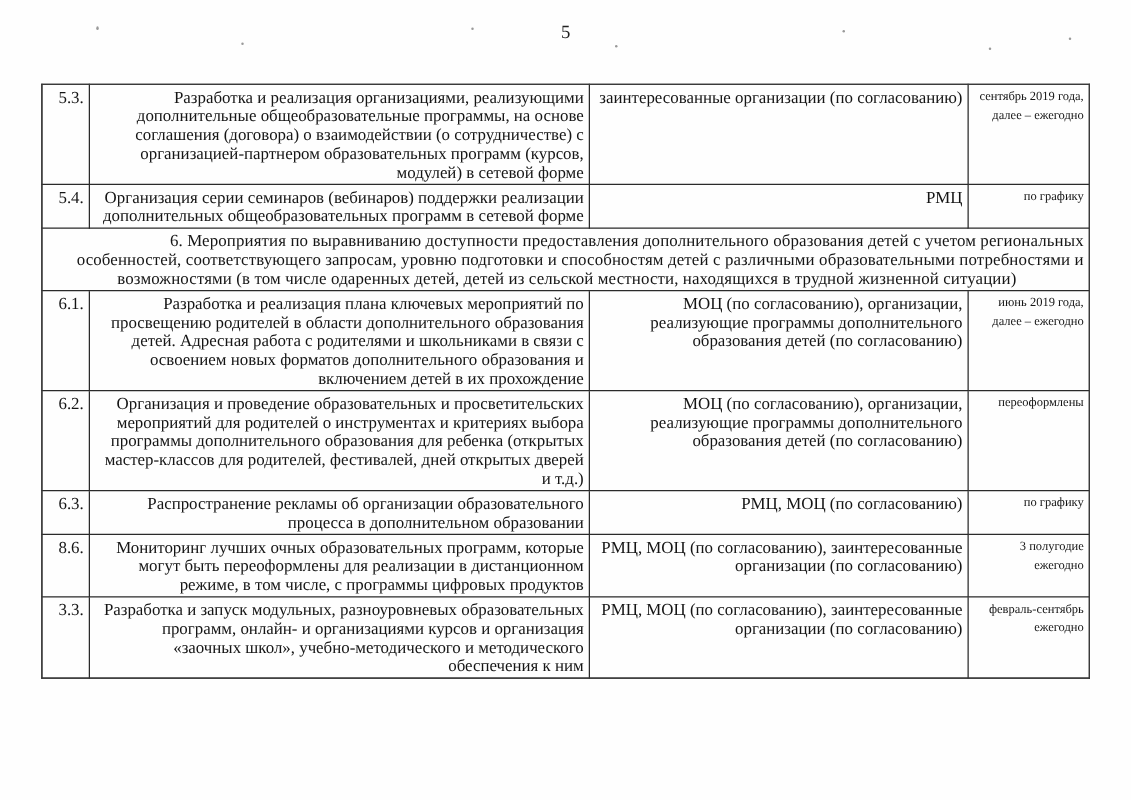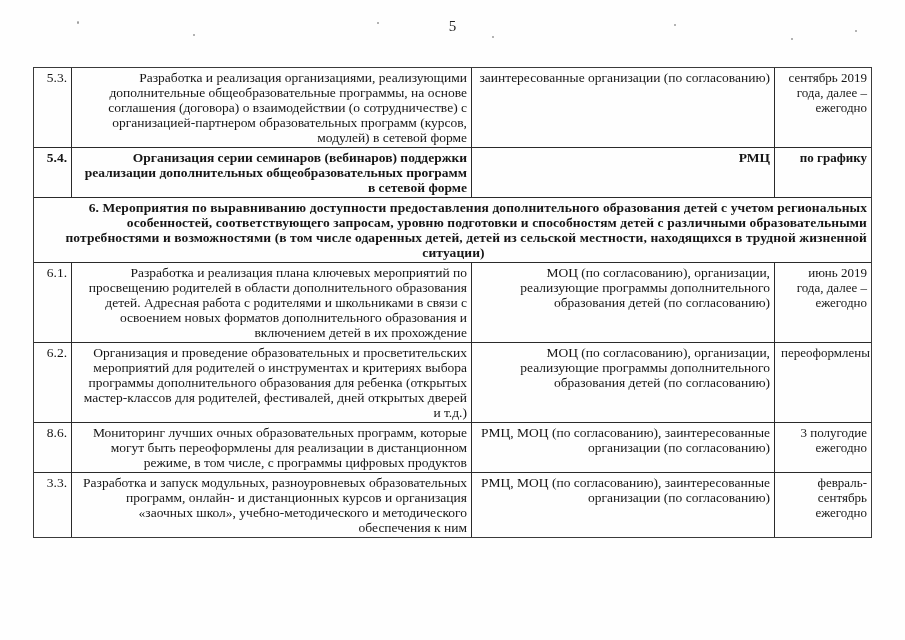--- a/index.html
+++ b/index.html
@@ -51,39 +51,39 @@
   table.plan .col-num   { width: 38px; }
   table.plan .col-act   { width: 400px; }
   table.plan .col-resp  { width: 303px; }
   table.plan .col-time  { width: 97px; }
   td.num-cell {
     text-align: center;
     padding-left: 2px;
     padding-right: 2px;
   }
   td.time-cell {
-    font-size: 13px;
+    font-size: 10px;
     padding-left: 4px;
     padding-right: 2px;
   }
   td.section-cell {
-    font-weight: bold;
+    font-weight: normal;
     text-align: justify;
     text-align-last: center;
     padding: 4px 6px 4px 6px;
     text-indent: 28px;
     letter-spacing: 0.1px;
   }
   
   table.plan {
     outline: 1px solid #3a3a3a;
     outline-offset: -1px;
   }
   .h-5l { height: 79px; }
-  .h-2l { height: 34px; font-weight: bold; }
+  .h-2l { height: 34px; }
   .h-3l { height: 49px; }
   .h-sec { height: 50px; }
 </style>
 </head>
 <body>
 
 <div class="page">
 
   <div class="page-number">5</div>
 
@@ -123,28 +123,34 @@
         <td class="act-cell">Разработка и реализация плана ключевых мероприятий по просвещению родителей в области дополнительного образования детей. Адресная работа с родителями и школьниками в связи с освоением новых форматов дополнительного образования и включением детей в их прохождение</td>
         <td class="resp-cell">МОЦ (по согласованию), организации, реализующие программы дополнительного образования детей (по согласованию)</td>
         <td class="time-cell">июнь 2019 года, далее – ежегодно</td>
       </tr>
       <tr class="h-5l">
         <td class="num-cell">6.2.</td>
         <td class="act-cell">Организация и проведение образовательных и просветительских мероприятий для родителей о инструментах и критериях выбора программы дополнительного образования для ребенка (открытых мастер-классов для родителей, фестивалей, дней открытых дверей и т.д.)</td>
         <td class="resp-cell">МОЦ (по согласованию), организации, реализующие программы дополнительного образования детей (по согласованию)</td>
         <td class="time-cell">переоформлены</td>
       </tr>
+      <tr class="h-2l">
+        <td class="num-cell">6.3.</td>
+        <td class="act-cell">Распространение рекламы об организации образовательного процесса в дополнительном образовании</td>
+        <td class="resp-cell">РМЦ, МОЦ (по согласованию)</td>
+        <td class="time-cell">по графику</td>
+      </tr>
       <tr class="h-3l">
         <td class="num-cell">8.6.</td>
         <td class="act-cell">Мониторинг лучших очных образовательных программ, которые могут быть переоформлены для реализации в дистанционном режиме, в том числе, с программы цифровых продуктов</td>
         <td class="resp-cell">РМЦ, МОЦ (по согласованию), заинтересованные организации (по согласованию)</td>
         <td class="time-cell">3 полугодие ежегодно</td>
       </tr>
       <tr class="h-3l">
         <td class="num-cell">3.3.</td>
-        <td class="act-cell">Разработка и запуск модульных, разноуровневых образовательных программ, онлайн- и дистанционных курсов и организация «заочных школ», учебно-методического и методического обеспечения к ним</td>
+        <td class="act-cell">Разработка и запуск модульных, разноуровневых образовательных программ, онлайн- и организациями курсов и организация «заочных школ», учебно-методического и методического обеспечения к ним</td>
         <td class="resp-cell">РМЦ, МОЦ (по согласованию), заинтересованные организации (по согласованию)</td>
         <td class="time-cell">февраль-сентябрь ежегодно</td>
       </tr>
     </tbody>
   </table>
 
 </div>
 
 </body></html>

